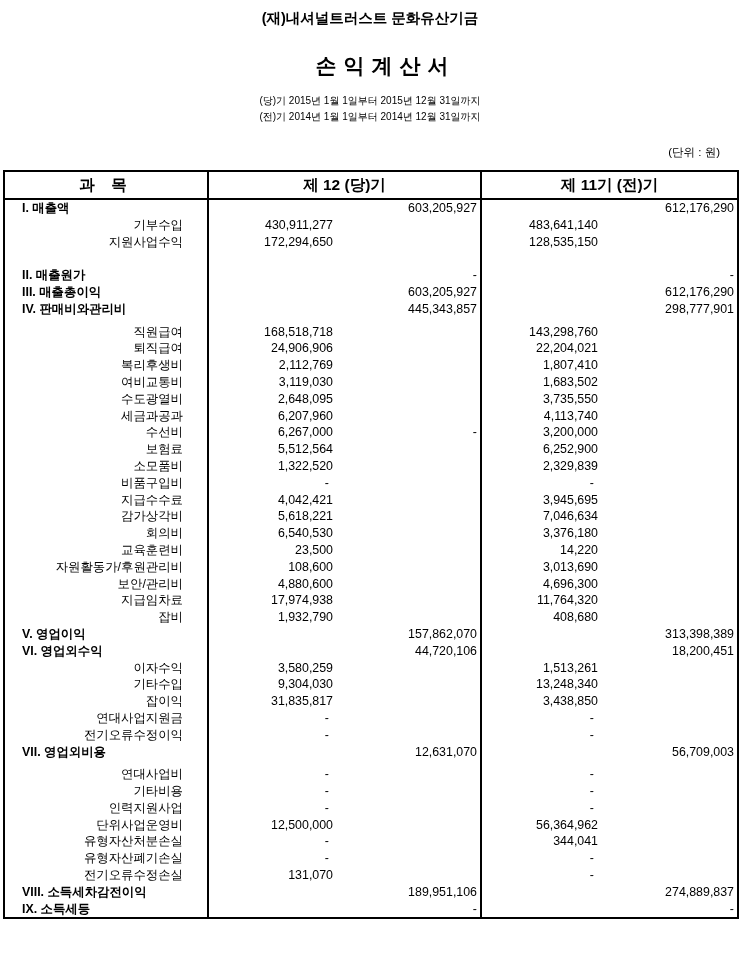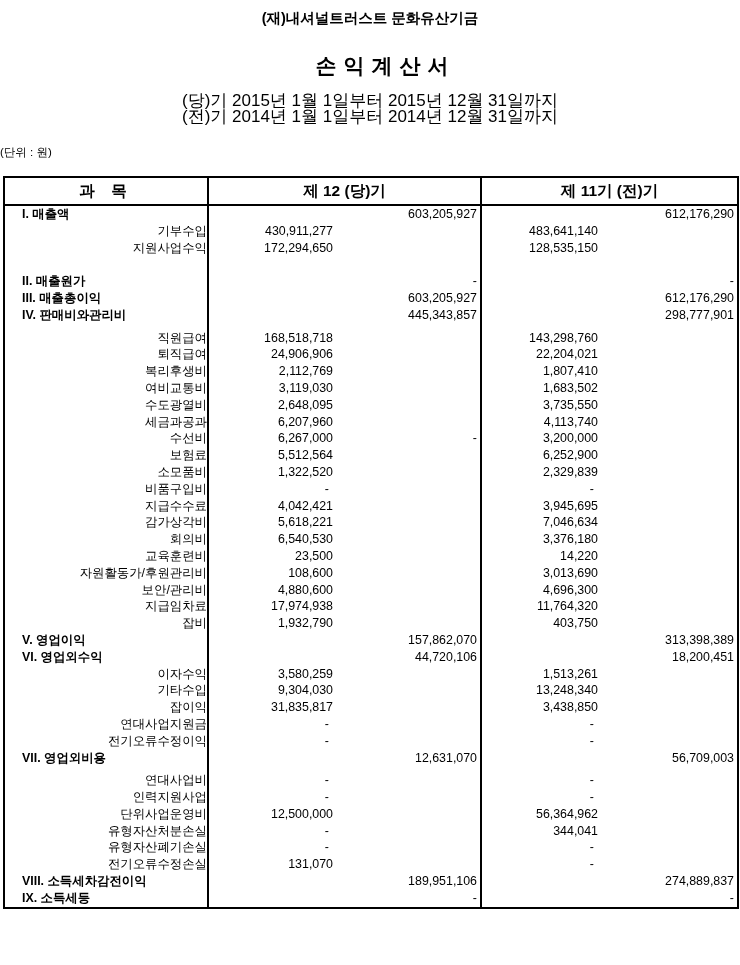--- a/index.html
+++ b/index.html
@@ -24,32 +24,33 @@
     margin-top: 24px;
     text-align: center;
     font-size: 21px;
     font-weight: bold;
     letter-spacing: 7px;
     padding-left: 31px;
   }
   .periods {
     margin-top: 13px;
     text-align: center;
-    font-size: 17px;
+    font-size: 10px;
     line-height: 15.5px;
   }
   .unit-note {
     margin-top: 21px;
+    text-align: right;
     font-size: 11.5px;
     padding-right: 20px;
   }
 
   table.stmt {
     margin-left: 3px;
-    margin-top: 16px;
+    margin-top: 10px;
     border-collapse: collapse;
     table-layout: fixed;
     width: 734px;
     border: 2px solid #000;
   }
   col.c-acct { width: 204px; }
   col.c-cur  { width: 273px; }
   col.c-prev { width: 257px; }
 
   thead th {
@@ -80,21 +81,21 @@
 
   td.acct .major {
     display: block;
     font-weight: bold;
     text-align: left;
     padding-left: 17px;
   }
   td.acct .sub {
     display: block;
     text-align: right;
-    padding-right: 0;
+    padding-right: 24px;
   }
 
   .cellflex { display: flex; width: 100%; }
   .cellflex .detail { flex: 1 1 auto; text-align: right; }
   .cellflex .detail.dash { padding-right: 4px; }
   .cellflex .total { flex: 0 0 auto; text-align: right; padding-right: 3px; }
   td.cur  .total { width: 144px; }
   td.prev .total { width: 136px; }
 </style>
 </head>
@@ -553,21 +554,21 @@
             <span class="sub">잡비</span>
           </td>
           <td class="num cur">
             <div class="cellflex">
               <span class="detail">1,932,790</span>
               <span class="total"></span>
             </div>
           </td>
           <td class="num prev">
             <div class="cellflex">
-              <span class="detail">403,750</span>
+              <span class="detail">408,680</span>
               <span class="total"></span>
             </div>
           </td>
         </tr>
         <tr>
           <td class="acct">
             <span class="major">V. 영업이익</span>
           </td>
           <td class="num cur">
             <div class="cellflex">
@@ -728,20 +729,37 @@
           </td>
           <td class="num prev">
             <div class="cellflex">
               <span class="detail dash">-</span>
               <span class="total"></span>
             </div>
           </td>
         </tr>
         <tr>
           <td class="acct">
+            <span class="sub">기타비용</span>
+          </td>
+          <td class="num cur">
+            <div class="cellflex">
+              <span class="detail dash">-</span>
+              <span class="total"></span>
+            </div>
+          </td>
+          <td class="num prev">
+            <div class="cellflex">
+              <span class="detail dash">-</span>
+              <span class="total"></span>
+            </div>
+          </td>
+        </tr>
+        <tr>
+          <td class="acct">
             <span class="sub">인력지원사업</span>
           </td>
           <td class="num cur">
             <div class="cellflex">
               <span class="detail dash">-</span>
               <span class="total"></span>
             </div>
           </td>
           <td class="num prev">
             <div class="cellflex">

